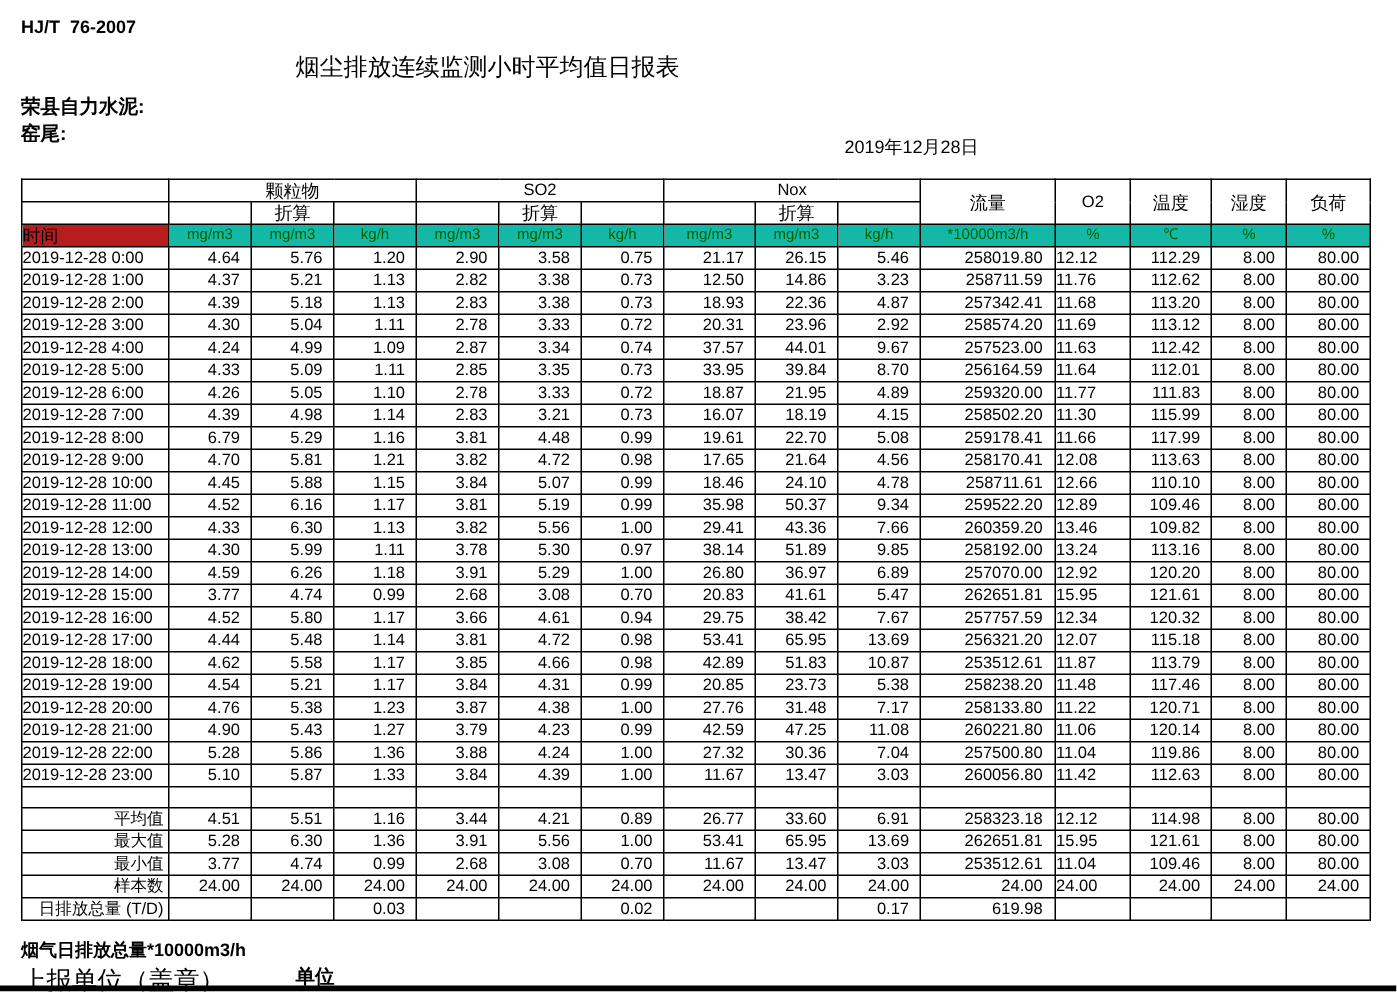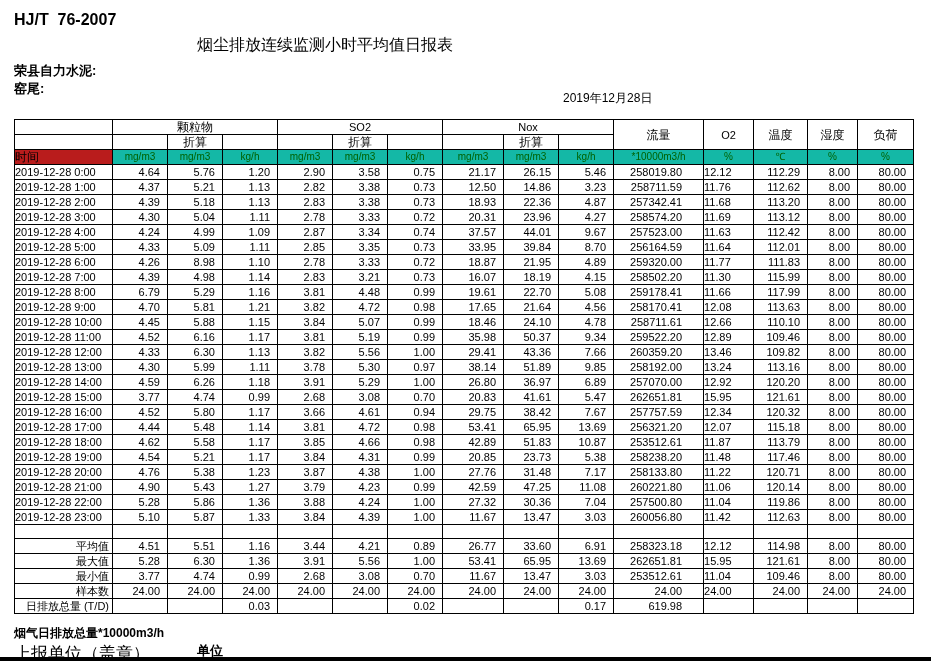--- a/index.html
+++ b/index.html
@@ -4,21 +4,21 @@
 <style>
   * { box-sizing: border-box; margin: 0; padding: 0; }
   html, body { width: 931px; height: 661px; }
   body {
     position: relative;
     background: #ffffff;
     font-family: "Liberation Sans", sans-serif;
     color: #000;
     overflow: hidden;
   }
-  .std-no      { position: absolute; left: 14px;  top: 11px;  font-size: 16px; font-weight: bold; white-space: pre; }
+  .std-no      { position: absolute; left: 14px;  top: 11px;  font-size: 12px; font-weight: bold; white-space: pre; }
   .doc-title   { position: absolute; left: 0;     top: 35px;  width: 650px; text-align: center; font-size: 16px; font-weight: normal; }
   .company     { position: absolute; left: 14px;  top: 62px;  font-size: 13px; font-weight: bold; }
   .location    { position: absolute; left: 14px;  top: 80px;  font-size: 13px; font-weight: bold; }
   .date-line   { position: absolute; left: 563px; top: 90px;  font-size: 12px; }
 
   table.report {
     position: absolute; left: 14px; top: 119px;
     border-collapse: collapse; table-layout: fixed;
     width: 899px;
     font-size: 11px;
@@ -30,21 +30,21 @@
     overflow: hidden;
     white-space: nowrap;
   }
   .c-gh     { text-align: center; font-size: 12px; }
   .c-gh-sm  { text-align: center; font-size: 11px; }
   .c-timehead { background: #b91c1c; text-align: left; font-size: 12px; }
   .c-unit   { background: #14b8a6; text-align: center; font-size: 10px; color: #006100; }
   .c-time   { text-align: left; padding-right: 3px; white-space: pre; }
   .c-num    { text-align: right; padding-right: 7px; }
   .c-o2     { padding-right: 28px; }
-  .c-flow   { padding-right: 21px; }
+  .c-flow   { padding-right: 8px; }
   .c-label  { position: relative; padding-left: 12px; }
   .c-label span { position: absolute; right: 3px; top: 0; line-height: 14px; white-space: nowrap; }
   .spacer td { height: 15px; }
 
   .footer-note  { position: absolute; left: 14px;  top: 625px; font-size: 12px; font-weight: bold; }
   .footer-org   { position: absolute; left: 14px;  top: 642px; font-size: 17px; font-weight: normal; }
   .footer-unit  { position: absolute; left: 197px; top: 642px; font-size: 13px; font-weight: bold; }
   .bottom-bar   { position: absolute; left: 0; top: 657px; width: 931px; height: 4px; background: #000; }
 </style>
 </head>
@@ -171,21 +171,21 @@
       <tr>
         <td class="c-time">2019-12-28  3:00</td>
         <td class="c-num">4.30</td>
         <td class="c-num">5.04</td>
         <td class="c-num">1.11</td>
         <td class="c-num">2.78</td>
         <td class="c-num">3.33</td>
         <td class="c-num">0.72</td>
         <td class="c-num">20.31</td>
         <td class="c-num">23.96</td>
-        <td class="c-num">4.27</td>
+        <td class="c-num">2.92</td>
         <td class="c-num c-flow">258574.20</td>
         <td class="c-num c-o2">11.69</td>
         <td class="c-num">113.12</td>
         <td class="c-num">8.00</td>
         <td class="c-num">80.00</td>
       </tr>
       <tr>
         <td class="c-time">2019-12-28  4:00</td>
         <td class="c-num">4.24</td>
         <td class="c-num">4.99</td>
@@ -215,21 +215,21 @@
         <td class="c-num">8.70</td>
         <td class="c-num c-flow">256164.59</td>
         <td class="c-num c-o2">11.64</td>
         <td class="c-num">112.01</td>
         <td class="c-num">8.00</td>
         <td class="c-num">80.00</td>
       </tr>
       <tr>
         <td class="c-time">2019-12-28  6:00</td>
         <td class="c-num">4.26</td>
-        <td class="c-num">8.98</td>
+        <td class="c-num">5.05</td>
         <td class="c-num">1.10</td>
         <td class="c-num">2.78</td>
         <td class="c-num">3.33</td>
         <td class="c-num">0.72</td>
         <td class="c-num">18.87</td>
         <td class="c-num">21.95</td>
         <td class="c-num">4.89</td>
         <td class="c-num c-flow">259320.00</td>
         <td class="c-num c-o2">11.77</td>
         <td class="c-num">111.83</td>

